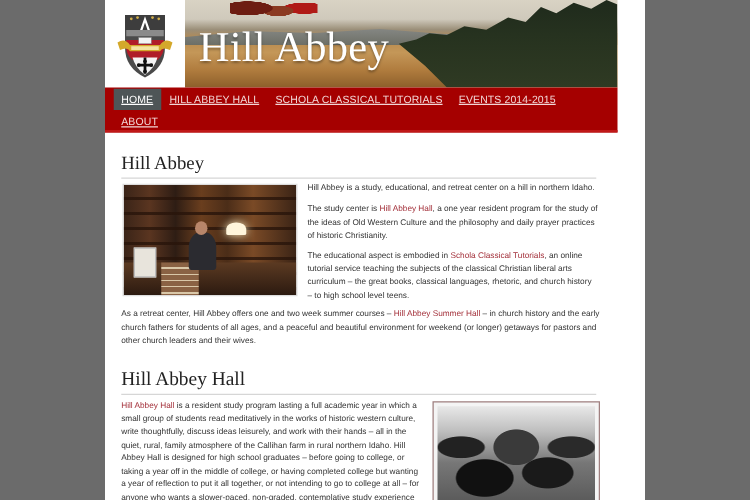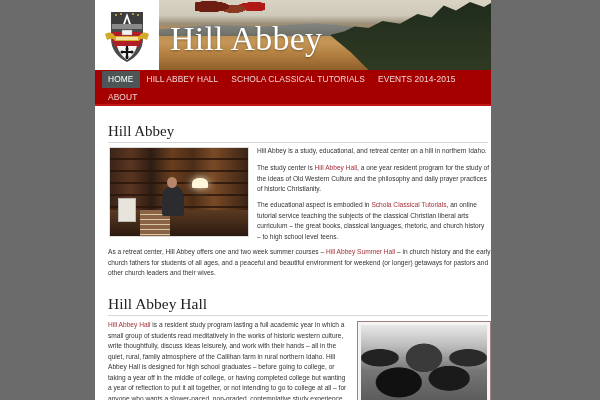--- a/index.html
+++ b/index.html
@@ -1,18 +1,18 @@
 <!DOCTYPE html>
 <html><head>
 <meta charset="utf-8">
 <style>
   * { box-sizing: border-box; margin: 0; padding: 0; }
   html, body { width: 600px; height: 400px; overflow: hidden; }
   body { background: #6b6b6b; font-family: "Liberation Sans", sans-serif; }
-  .page { position: absolute; left: 95px; top: 0; width: 396px; height: 400px; background: #fff; overflow: hidden; }
+  .page { position: absolute; left: 84px; top: 0; width: 432px; height: 400px; background: #fff; overflow: hidden; }
 
   
   .header { position: relative; width: 410px; height: 70px; }
   .logo-box { position: absolute; left: 0; top: 0; width: 64px; height: 70px; background: #fff; }
   .banner { position: absolute; left: 64px; top: 0; width: 346px; height: 70px; overflow: hidden;
     background: linear-gradient(180deg, #d9d3c4 0%, #cfc9bb 22%, #9a8e78 34%, #b78a4f 45%, #c49758 60%, #b07c3e 80%, #8d5f2b 100%); }
   .banner .hills { position: absolute; left: 0; top: 20px; width: 346px; height: 16px;
     background: linear-gradient(180deg, #8a8c8a 0%, #6d6f66 100%); clip-path: polygon(0 60%, 15% 30%, 30% 40%, 45% 20%, 60% 45%, 100% 40%, 100% 100%, 0 100%); }
   .banner .trees { position: absolute; right: 0; top: 0; width: 175px; height: 70px;
     background: linear-gradient(180deg, #1f2a1c 0%, #26321f 40%, #2f3a23 100%);
@@ -27,21 +27,21 @@
   
   .crest { position: absolute; left: 8px; top: 8px; width: 48px; height: 56px; }
 
   
   .nav { position: absolute; left: 0; top: 70px; width: 410px; height: 36px; background: #a50000;
     border-bottom: 2px solid #c01818; }
   .nav-row { position: absolute; left: 7px; display: flex; }
   .nav-row.r1 { top: 1px; }
   .nav-row.r2 { top: 19px; }
   .nav-item { font-size: 8.4px; color: #f2d6d6; text-transform: uppercase; padding: 0 6px; height: 17px;
-    line-height: 17px; white-space: nowrap; letter-spacing: 0.1px; }
+    line-height: 17px; white-space: nowrap; letter-spacing: 0.1px; text-decoration: underline; }
   .nav-item.active { background: #4e5557; color: #fff; }
   .nav-row.r1 .nav-item + .nav-item { margin-left: 1px; }
 
   
   .content { position: absolute; left: 13px; top: 106px; width: 384px; }
   h2 { font-family: "Liberation Serif", serif; font-weight: normal; font-size: 15px; color: #222;
     border-bottom: 1px solid #d6d6d6; padding-bottom: 2px; }
   p { font-size: 6.6px; line-height: 10.5px; color: #333; }
   a.lnk { color: #a3303a; text-decoration: none; }
 

